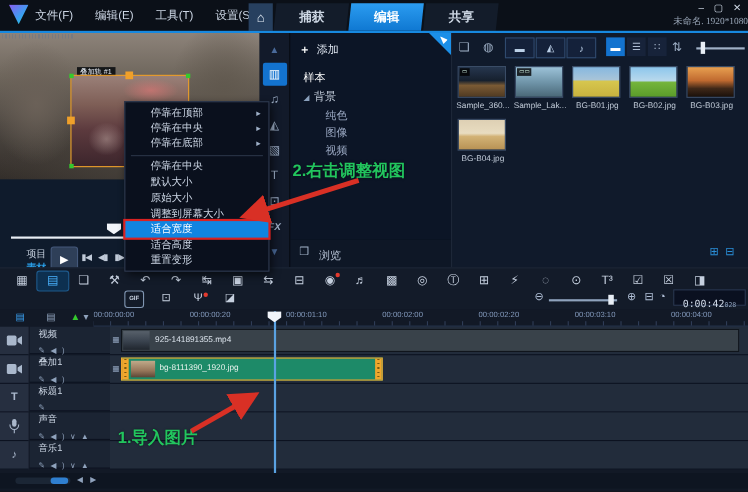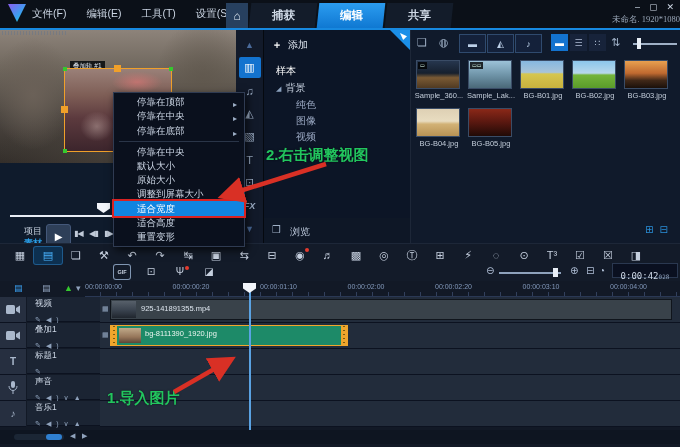--- a/index.html
+++ b/index.html
@@ -52,21 +52,21 @@
     border-radius:3px;color:#fff;font-size:10px;display:flex;align-items:center;justify-content:center;}
   .step-btn{position:absolute;top:66px;font-size:8px;color:#c0cad8;letter-spacing:-1px;}
   #spinner{position:absolute;left:196px;top:80px;width:27px;height:13px;background:#0a1322;border:1px solid #2a3a55;
     color:#d5dde8;font-size:8px;text-align:center;line-height:13px;}
   #spinner-arrows{position:absolute;left:225px;top:79px;font-size:5px;color:#aeb9c8;line-height:7px;text-align:center;}
   #grip-bottom{position:absolute;left:2px;top:202px;width:108px;height:5px;
     background:repeating-linear-gradient(90deg,#55627a 0 1px,transparent 1px 3px);opacity:.5;}
   
   #ctx-menu{position:absolute;left:113px;top:92px;width:130px;background:#0a101d;border:1px solid #2f3b52;
     box-shadow:2px 3px 8px rgba(0,0,0,.7);z-index:50;padding:2px 0;}
-  .ctx-item{height:14.2px;display:flex;align-items:flex-end;padding:0 7px 0 23px;color:#cdd7e6;font-size:9.5px;}
+  .ctx-item{height:14.2px;display:flex;align-items:center;padding:0 7px 0 23px;color:#cdd7e6;font-size:9.5px;}
   .ctx-item .ctx-label{flex:1;white-space:nowrap;}
   .ctx-item .ctx-arrow{font-size:8px;color:#9fb0c8;}
   .ctx-item.separator{height:1px;padding:0;margin:3px 5px;background:#2a3548;}
   .ctx-item.highlighted{background:#1184e0;color:#fff;box-shadow:0 0 0 2px #d92222;}
   
   #lib-nav{position:absolute;left:236px;top:30px;width:28px;height:213px;background:#121a2a;border-right:1px solid #05090f;
     display:flex;flex-direction:column;align-items:center;padding-top:4px;box-sizing:border-box;}
   .nav-icon{width:22px;height:21px;margin-bottom:2px;display:flex;align-items:center;justify-content:center;
     color:#9fb0c8;font-size:11px;}
   .nav-icon.dim{color:#4a6a9a;font-size:9px;}
@@ -324,25 +324,20 @@
 
           <div class="tlabel">BG-B03.jpg</div>
         </div>
 
         <div class="thumb">
           <div class="img" style="background: linear-gradient(rgb(222, 208, 180) 0%, rgb(232, 220, 192) 45%, rgb(210, 178, 118) 56%, rgb(184, 146, 84) 100%);"></div>
 
           <div class="tlabel">BG-B04.jpg</div>
         </div>
 
-        <div class="thumb">
-          <div class="img" style="background: linear-gradient(rgb(138, 40, 24) 0%, rgb(90, 24, 16) 48%, rgb(32, 10, 6) 100%);"></div>
-
-          <div class="tlabel">BG-B05.jpg</div>
-        </div>
       </div>
     <div id="lib-corner-icons">
       <span>⊞</span>
       <span>⊟</span>
     </div>
   </div>
 
   <div id="ctx-menu">
 
       <div class="ctx-item">

